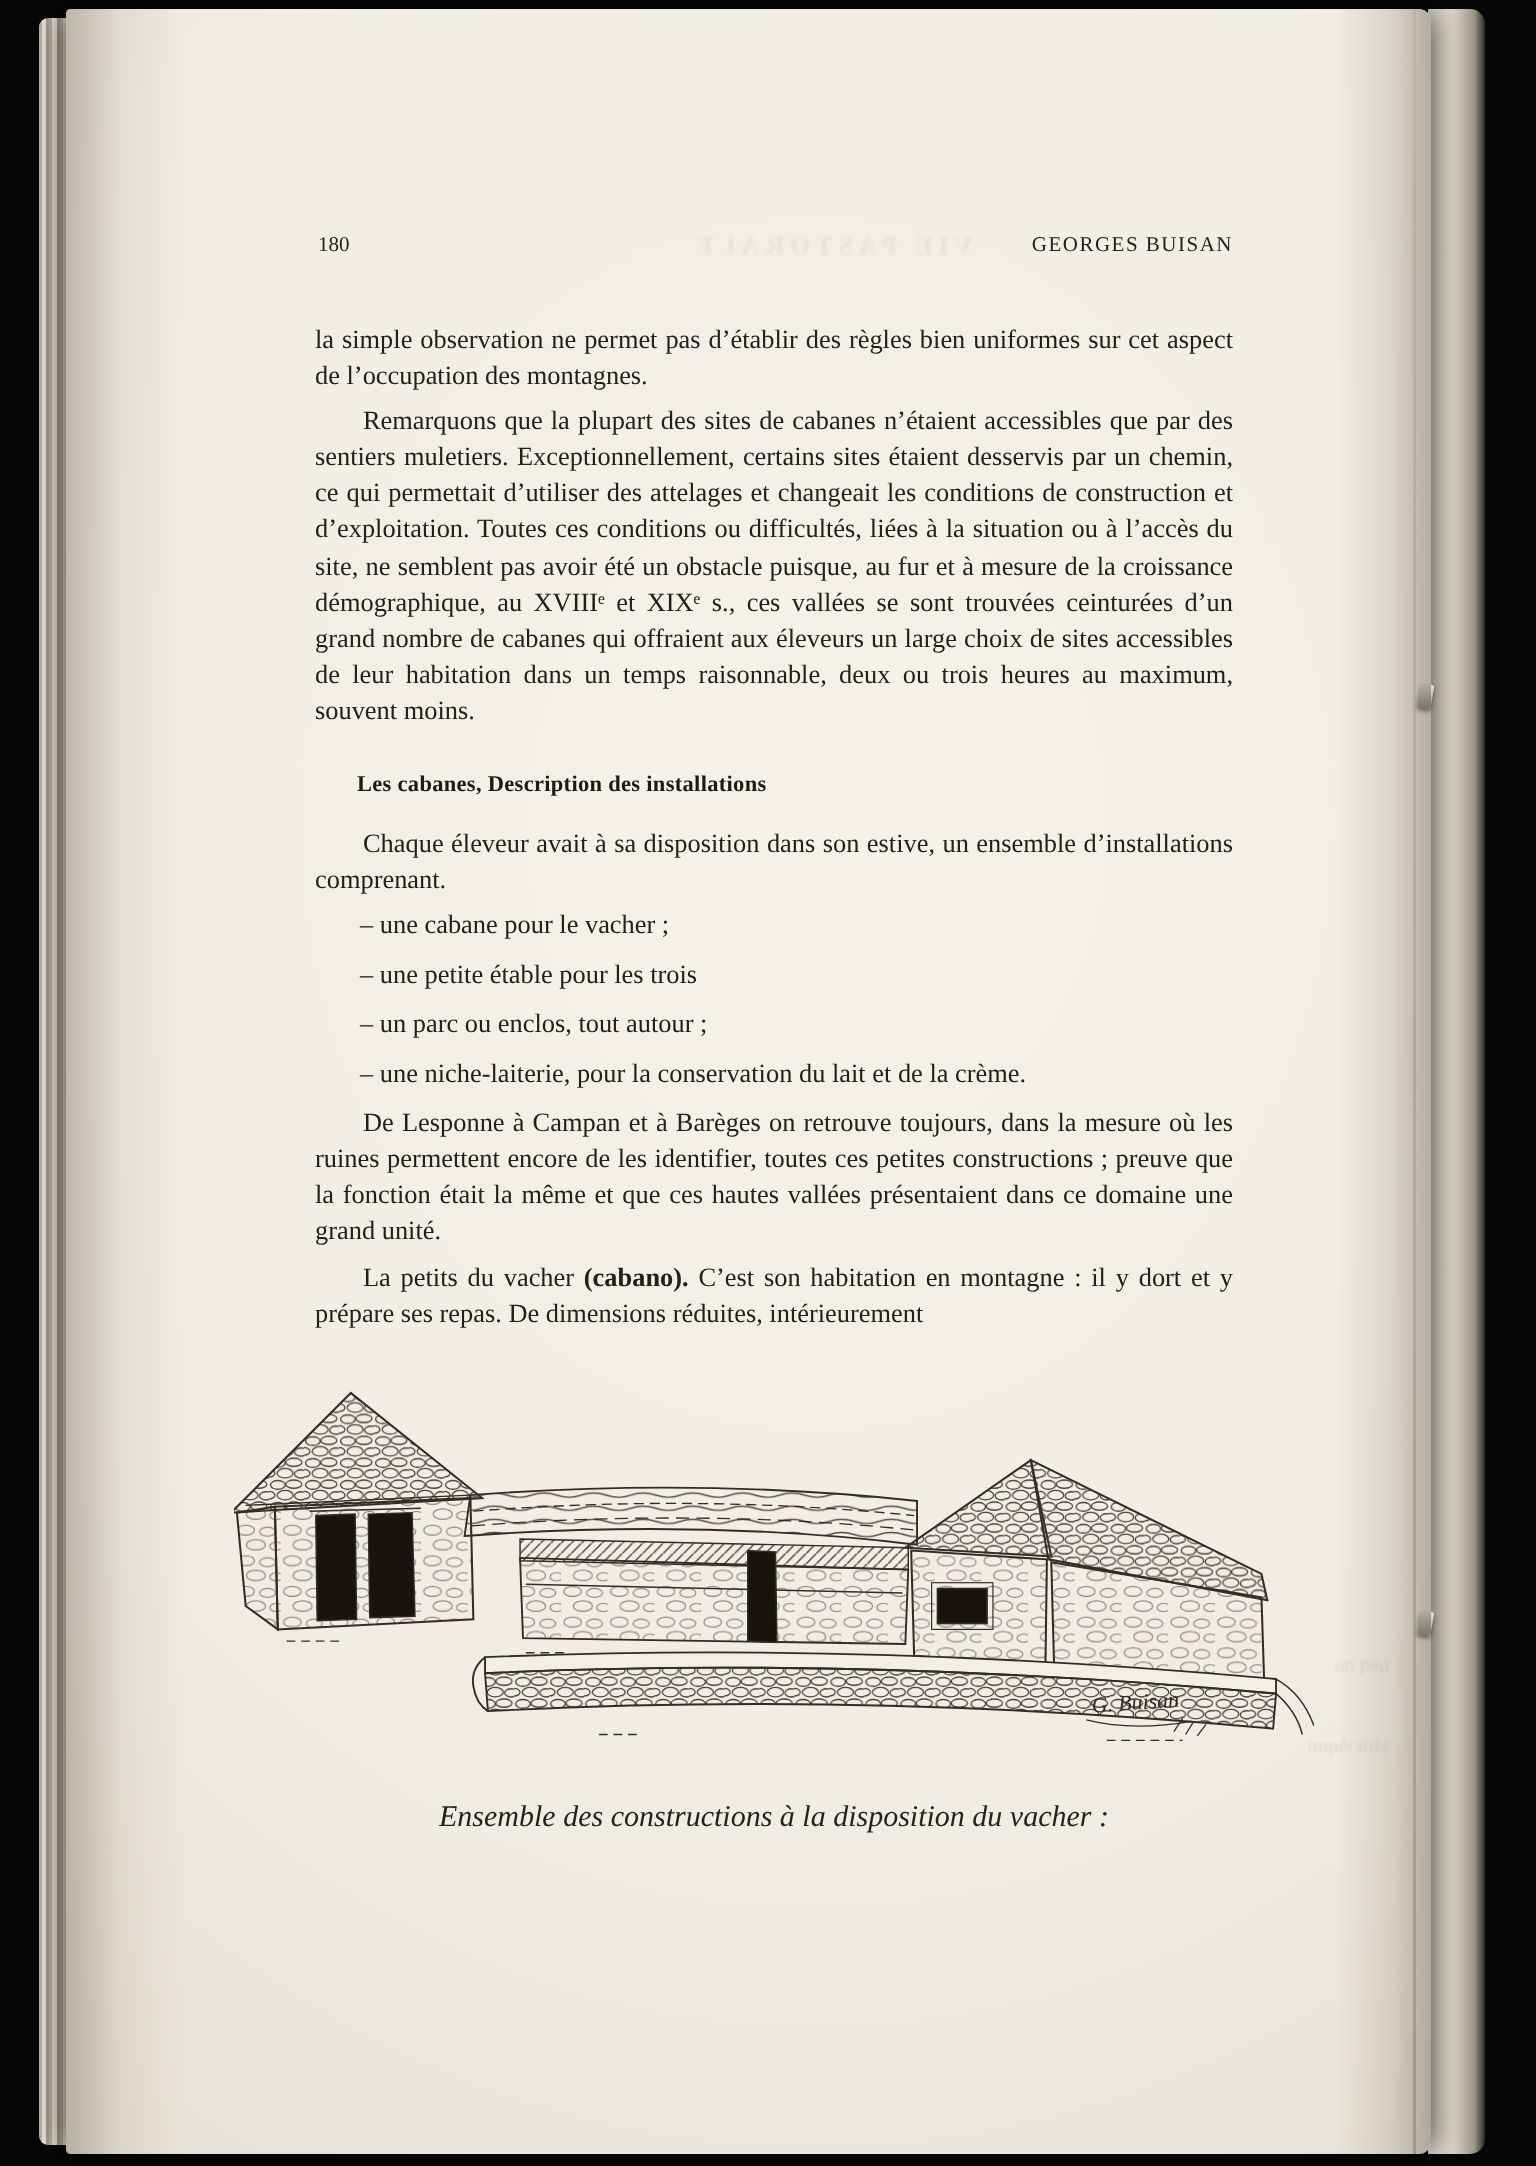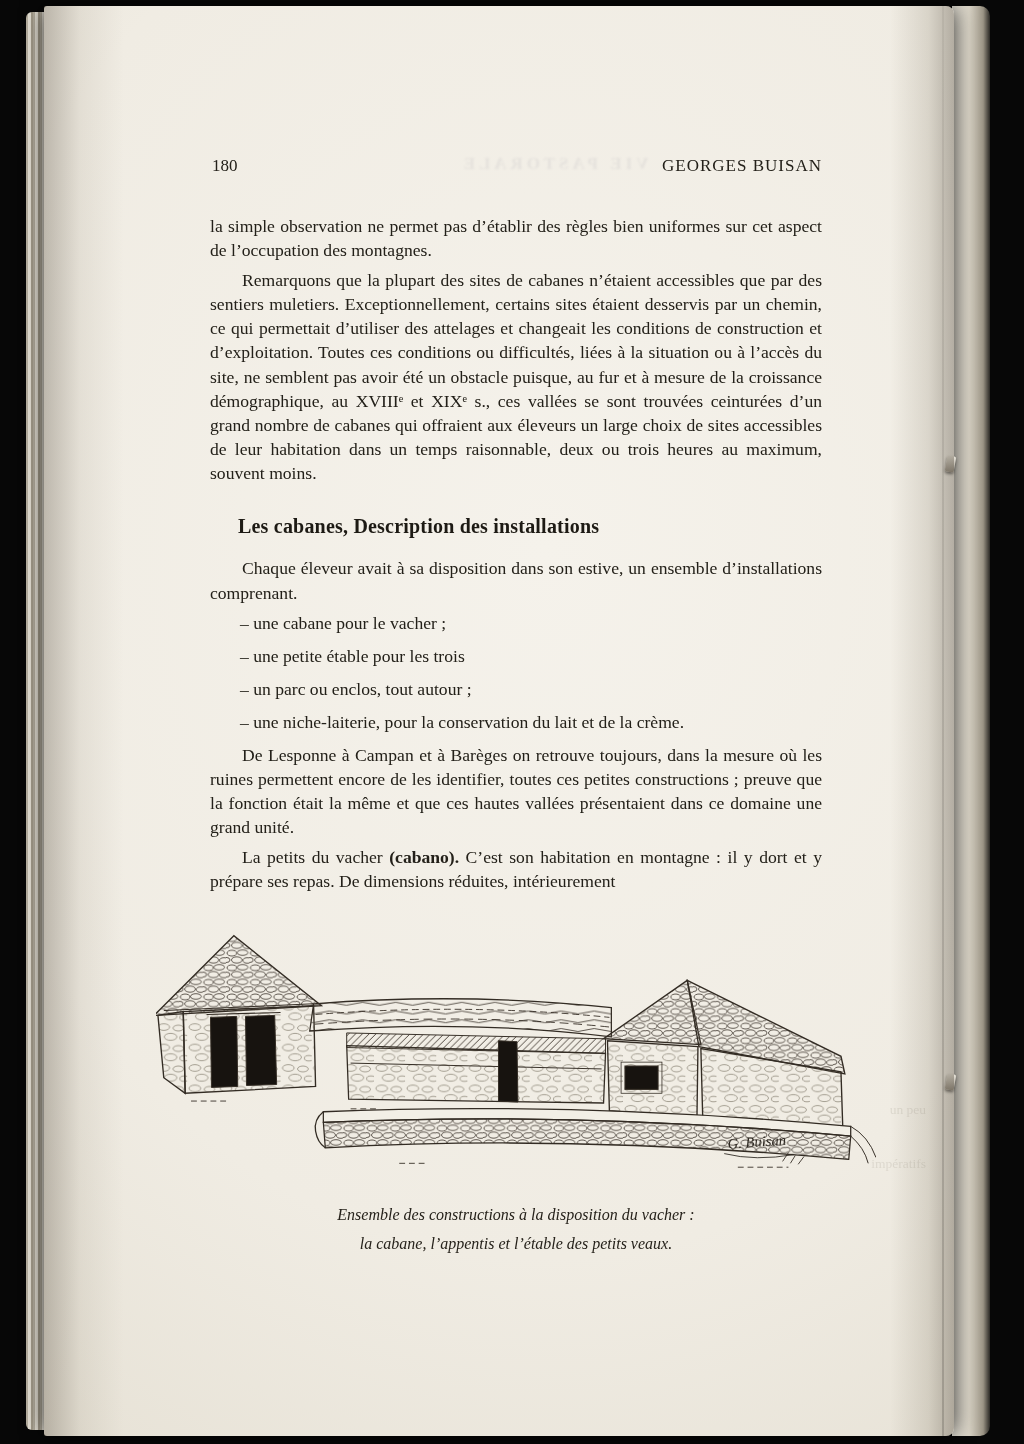--- a/index.html
+++ b/index.html
@@ -19,31 +19,31 @@
   .page-shade-right{position:absolute;right:0;top:0;bottom:0;width:64px;pointer-events:none;border-radius:0 8px 8px 0;
     background:linear-gradient(90deg,rgba(0,0,0,0),rgba(95,85,62,.16) 60%,rgba(60,50,35,.34));}
   .crease{position:absolute;left:898px;top:0;bottom:0;width:2px;
     background:linear-gradient(rgba(0,0,0,.06),rgba(0,0,0,.18));}
   .stitch{position:absolute;left:902px;width:9px;height:16px;border-radius:2px;transform:rotate(10deg);
     background:linear-gradient(#e8e4da,#9b9488);box-shadow:0 2px 3px rgba(0,0,0,.5);}
   .stitch.s1{top:450px;} .stitch.s2{top:1068px;}
 
   .text{position:absolute;left:166px;top:148px;width:612px;color:#232019;
     font-size:17.6px;line-height:1.37;text-align:justify;}
-  .running-head{position:relative;height:28px;font-size:17px;margin-bottom:32px;}
+  .running-head{position:relative;height:28px;font-size:14px;margin-bottom:32px;}
   .pagenum{position:absolute;left:2px;top:0;}
   .head-title{position:absolute;left:0;right:0;top:0;text-align:right;letter-spacing:1px;}
   p{margin:0 0 6px;text-indent:32px;}
   p.first{text-indent:0;}
-  h2{font-size:20px;font-weight:bold;margin:28px 0 16px 28px;letter-spacing:.2px;color:#1d1a14;}
+  h2{font-size:15px;font-weight:bold;margin:28px 0 16px 28px;letter-spacing:.2px;color:#1d1a14;}
   p.li{text-indent:0;margin:3px 0 9px 30px;}
 
   figure{margin:26px 0 0 -56px;width:724px;}
   .drawing{display:block;margin:0 auto;}
-  figcaption{font-style:italic;text-align:center;font-size:16px;line-height:1.85;margin-top:22px;color:#26221b;}
+  figcaption{font-style:italic;text-align:center;font-size:20px;line-height:1.85;margin-top:22px;color:#26221b;}
 
   .ghost{position:absolute;pointer-events:none;color:#6f6d82;filter:blur(1px);}
   .ghost-top{left:290px;top:148px;width:440px;text-align:center;transform:scaleX(-1);
     opacity:.10;font-weight:bold;font-size:17px;letter-spacing:4px;}
   .ghost-b{color:#7c7566;opacity:.16;font-size:13.5px;filter:blur(.7px);text-align:right;width:140px;}
   .ghost-b1{left:742px;top:1096px;} .ghost-b2{left:742px;top:1150px;}
 </style>
 </head>
 <body>
 
@@ -144,21 +144,20 @@
           </g>
 
           <g>
             <text x="588" y="235" font-size="15" font-style="italic" font-family="Liberation Serif, DejaVu Serif, serif" fill="#2e2922" transform="rotate(-4 588 235)">G. Buisan</text>
             <path d="M584,240 q32,8 72,1" stroke="#2e2922" stroke-width="0.9" fill="none"></path>
           </g>
         </svg>
 
         <figcaption>
           <div>Ensemble des constructions à la disposition du vacher :</div>
-          <div>la cabane, l’appentis et l’étable des petits veaux.</div>
         </figcaption>
       </figure>
     </div>
 
     <div class="ghost ghost-b ghost-b1">un peu</div>
     <div class="ghost ghost-b ghost-b2">impératifs</div>
 
     <div class="crease"></div>
     <div class="stitch s1"></div>
     <div class="stitch s2"></div>

